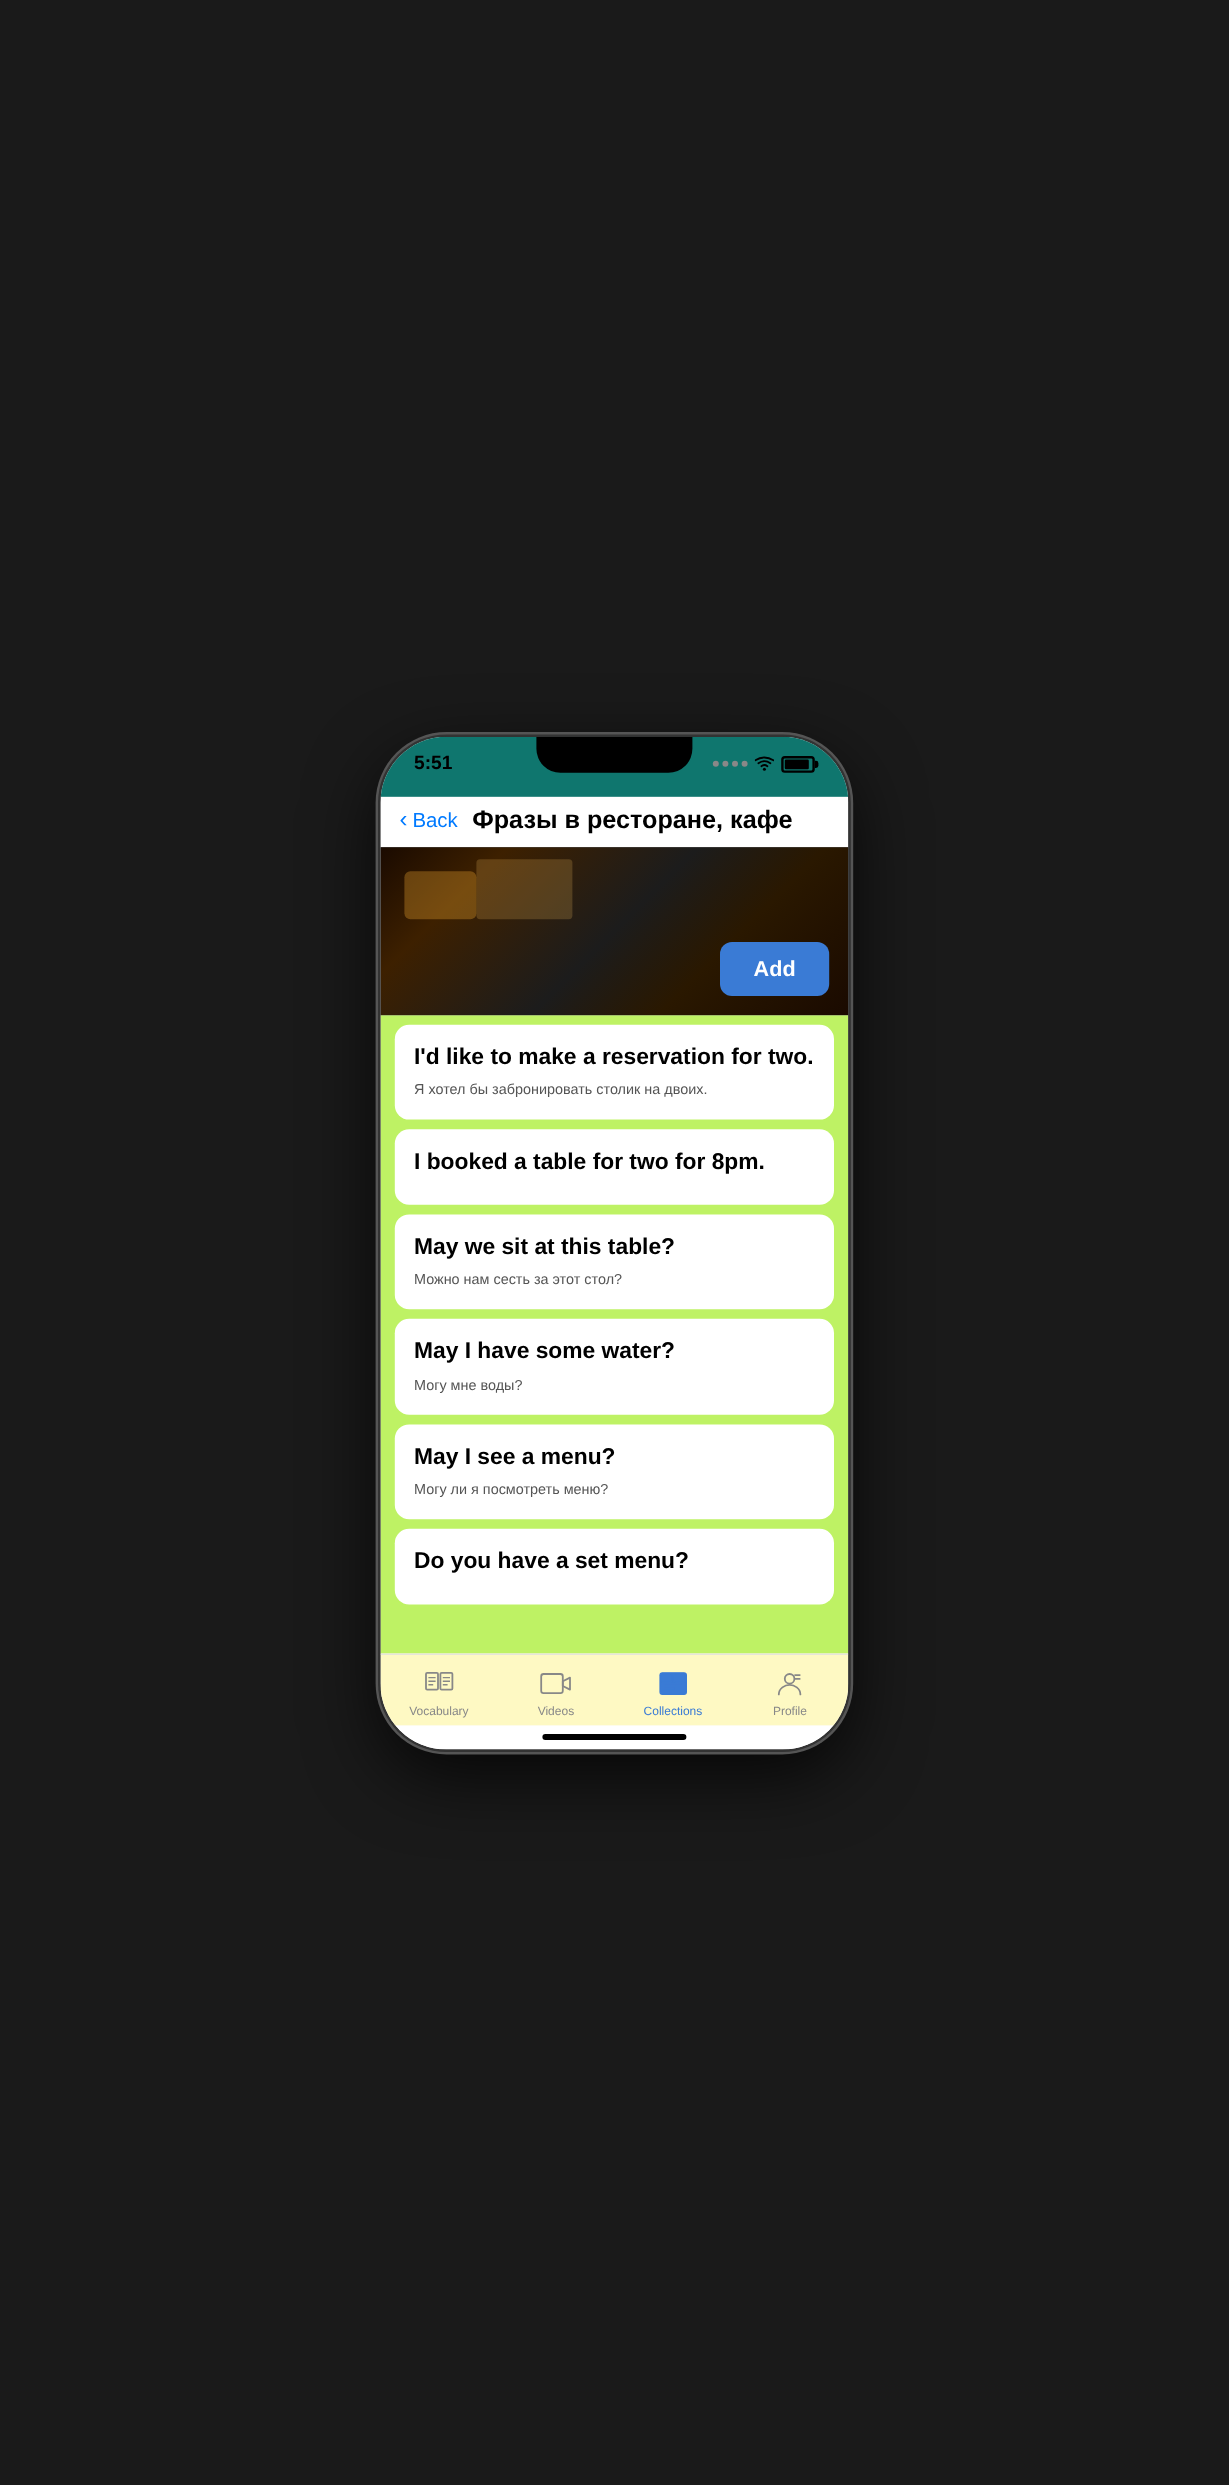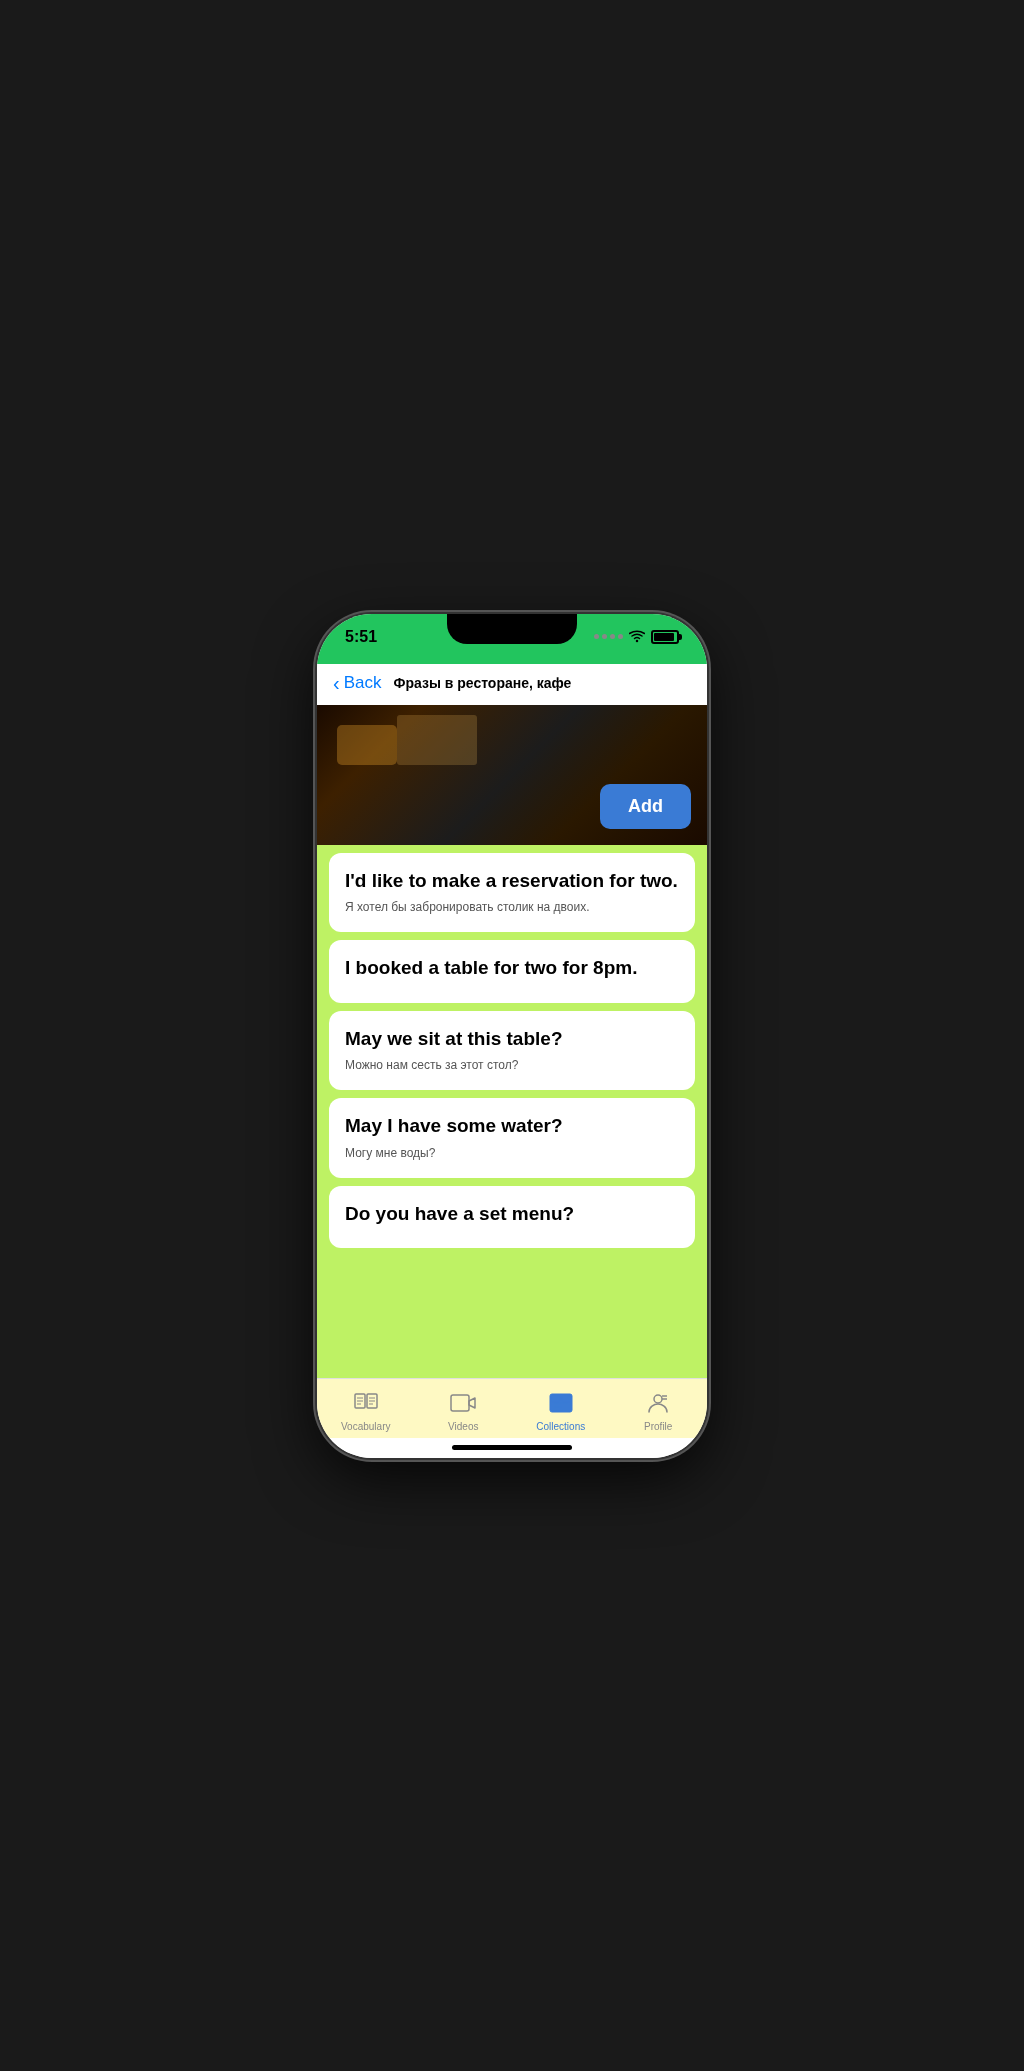--- a/index.html
+++ b/index.html
@@ -49,21 +49,21 @@
     }
 
     
     .status-bar {
       display: flex;
       justify-content: space-between;
       align-items: center;
       padding: 2px 28px 6px;
       height: 50px;
       flex-shrink: 0;
-      background: #22c55e;
+      background: #0f766e;
       z-index: 10;
     }
 
     .status-time {
       font-size: 16px;
       font-weight: 600;
       color: #000;
     }
 
     .status-icons {
@@ -134,21 +134,21 @@
       cursor: pointer;
     }
 
     .back-chevron {
       font-size: 20px;
       color: #007AFF;
       font-weight: 300;
     }
 
     .nav-title {
-      font-size: 14px;
+      font-size: 21px;
       font-weight: 600;
       color: #000;
     }
 
     
     .hero-image {
       width: 100%;
       height: 140px;
       position: relative;
       flex-shrink: 0;
@@ -346,20 +346,24 @@
         <div class="phrase-card">
           <div class="phrase-english">I booked a table for two for 8pm.</div>
         </div>
         <div class="phrase-card">
           <div class="phrase-english">May we sit at this table?</div>
           <div class="phrase-russian">Можно нам сесть за этот стол?</div>
         </div>
         <div class="phrase-card">
           <div class="phrase-english">May I have some water?</div>
           <div class="phrase-russian">Могу мне воды?</div>
+        </div>
+        <div class="phrase-card">
+          <div class="phrase-english">May I see a menu?</div>
+          <div class="phrase-russian">Могу ли я посмотреть меню?</div>
         </div>
         <div class="phrase-card">
           <div class="phrase-english">Do you have a set menu?</div>
         </div>
       </div>
 
     <div class="tab-bar">
 
       <div class="tab-item">
         <div class="tab-icon">

